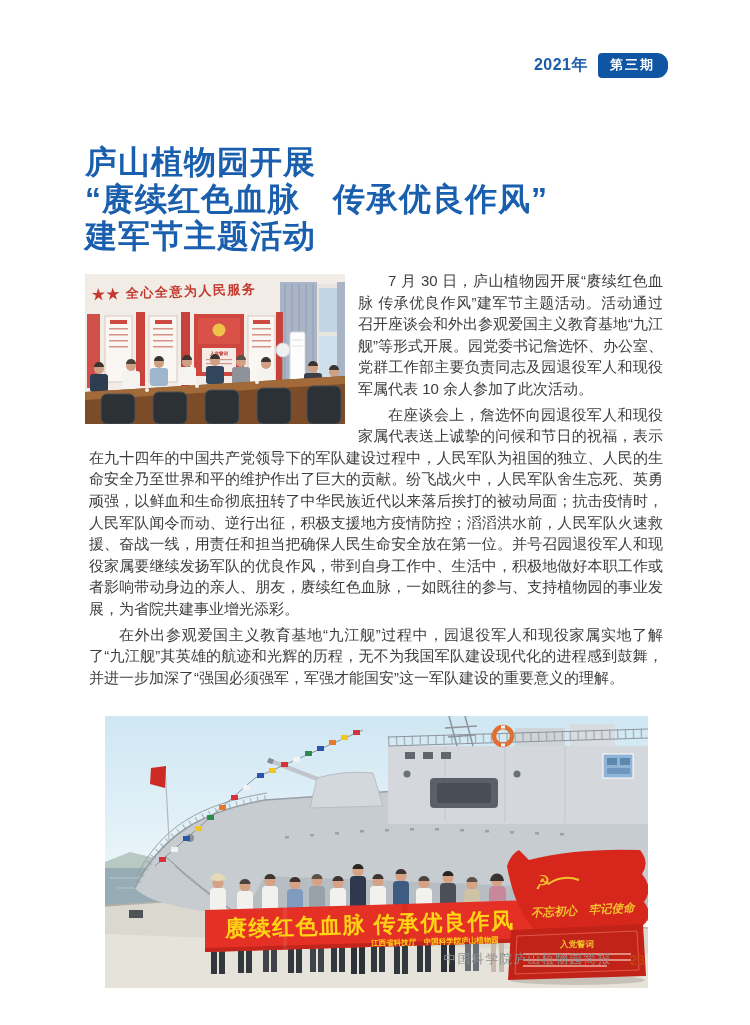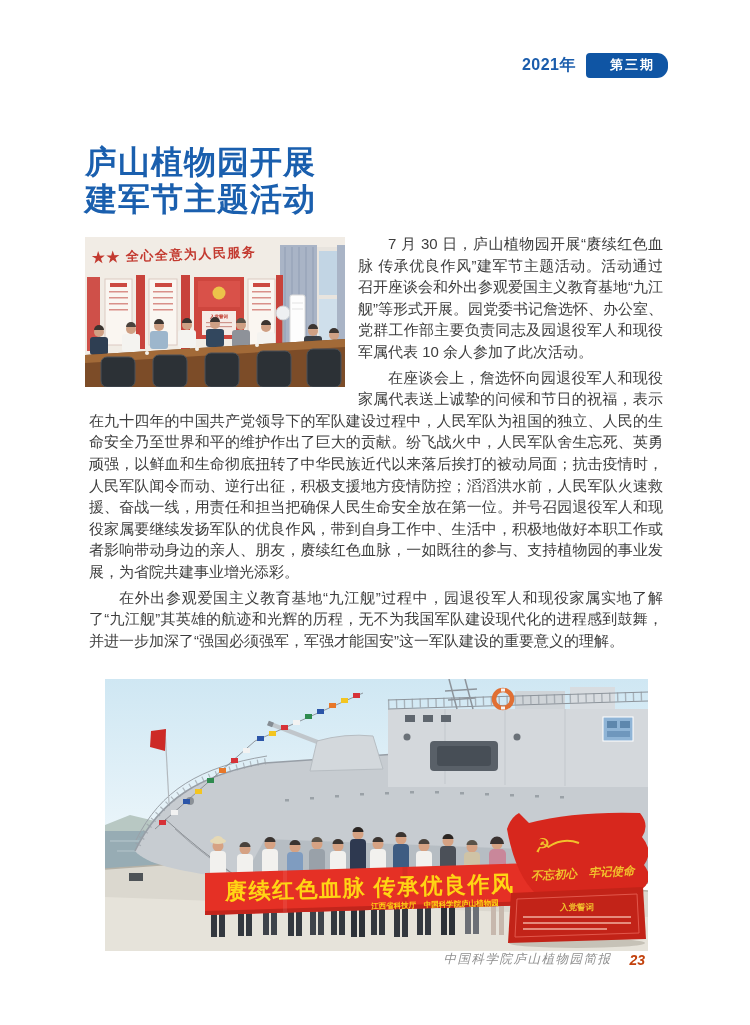--- a/index.html
+++ b/index.html
@@ -5,49 +5,50 @@
   html,body { margin:0; padding:0; background:#ffffff; }
   .page {
     position:relative; width:750px; height:1025px; background:#ffffff;
     font-family:"Liberation Sans", sans-serif; overflow:hidden;
   }
   
   .header { position:absolute; top:53px; right:82px; display:flex; align-items:center; gap:10px; }
   .year { color:#1b5dac; font-weight:bold; font-size:16px; letter-spacing:0.5px; }
   .issue-badge {
     background:#0f55a4; color:#ffffff; font-weight:bold; font-size:13px;
-    padding:3px 13px 4px 24px; border-radius:4px 11px 11px 4px; letter-spacing:2px;
+    padding:3px 13px 4px 12px; border-radius:4px 11px 11px 4px; letter-spacing:2px;
   }
   
   .content { position:absolute; left:85px; top:144px; width:582px; }
   .title { color:#1a5fae; font-weight:bold; font-size:32px; line-height:37px; margin:0 0 15px 0; letter-spacing:1px; }
   .article { font-size:15px; line-height:21.6px; color:#3d3d3d; text-align:justify; }
   .article p { margin:4px; text-indent:2em; }
   .photo1 { float:left; width:260px; height:150px; margin:4px 13px 4px 0; }
   .photo2 { width:543px; height:272px; margin:28px auto 0 auto; }
   .photo1 svg, .photo2 svg { display:block; width:100%; height:100%; }
   
-  .footer { position:absolute; top:951px; right:105px; display:flex; align-items:center; gap:18px;font-style:italic; }
+  .footer { position:absolute; top:951px; right:105px; display:flex; align-items:center; gap:18px; }
   .pub { color:#8f8f8f; font-size:12.5px; letter-spacing:1.5px; }
   .pagenum { color:#c2410c; font-size:14px; font-weight:bold; }
 </style>
 </head>
 <body>
 
 <div class="page">
 
   <div class="header">
     <span class="year">2021年</span>
     <span class="issue-badge">第三期</span>
   </div>
 
   <div class="content">
 
     <div class="title">
       <div>庐山植物园开展</div>
+      <div>“赓续红色血脉　传承优良作风”</div>
       <div>建军节主题活动</div>
     </div>
 
     <div class="article">
 
       <div class="photo1">
         <svg viewBox="0 0 260 150">
           <rect x="0" y="0" width="260" height="150" fill="#f1ece5"></rect>
 
           <rect x="230" y="10" width="30" height="100" fill="#e8e4de"></rect>

